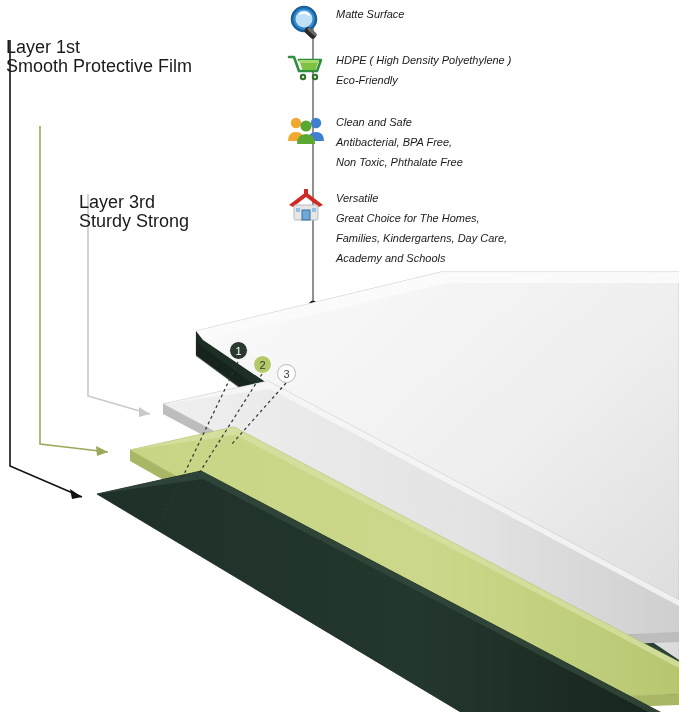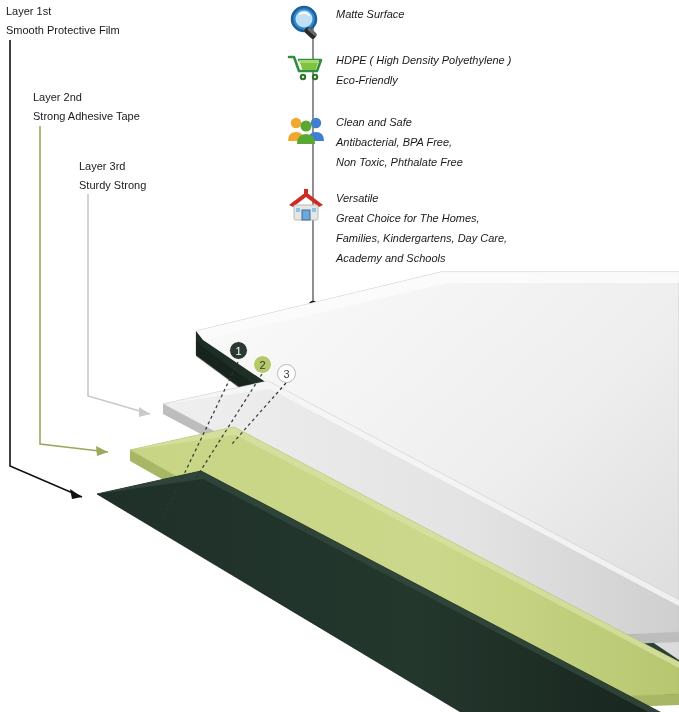--- a/index.html
+++ b/index.html
@@ -20,24 +20,25 @@
   }
   .svg-layer {
     position: absolute;
     left: 0;
     top: 0;
     width: 679px;
     height: 712px;
   }
   .layer-label {
     position: absolute;
-    font-size: 11px;
+    font-size: 18px;
     line-height: 19px;
     color: #1a1a1a;
     white-space: pre;
+    margin-top: 36px;
   }
   #layer-label-1 { left: 6px;  top: 2px; }
   #layer-label-2 { left: 33px; top: 88px; }
   #layer-label-3 { left: 79px; top: 157px; }
 
   .feature-row {
     position: absolute;
     display: flex;
     align-items: flex-start;
   }
@@ -158,22 +159,20 @@
     <g stroke-dasharray="3,3" stroke-width="1.2" fill="none">
       <path d="M238 362 L163 518" stroke="#2b3a30"></path>
       <path d="M262 374 L196 478" stroke="#2b3a30"></path>
       <path d="M286 383 L232 444" stroke="#2b3a30"></path>
       <path d="M238 362 L200 470" stroke="#2b3a30" opacity="0"></path>
     </g>
   </svg>
 
   <div class="layer-label" id="layer-label-1">Layer 1st
 Smooth Protective Film</div>
-  <div class="layer-label" id="layer-label-2">Layer 2nd
-Strong Adhesive Tape</div>
   <div class="layer-label" id="layer-label-3">Layer 3rd
 Sturdy Strong</div>
 
   <div class="badge" id="badge-1">1</div>
   <div class="badge" id="badge-2">2</div>
   <div class="badge" id="badge-3">3</div>
 
   <div class="feature-row" id="feature-0">
     <div class="feature-icon">
       <svg viewBox="0 0 40 40" width="40" height="40">

